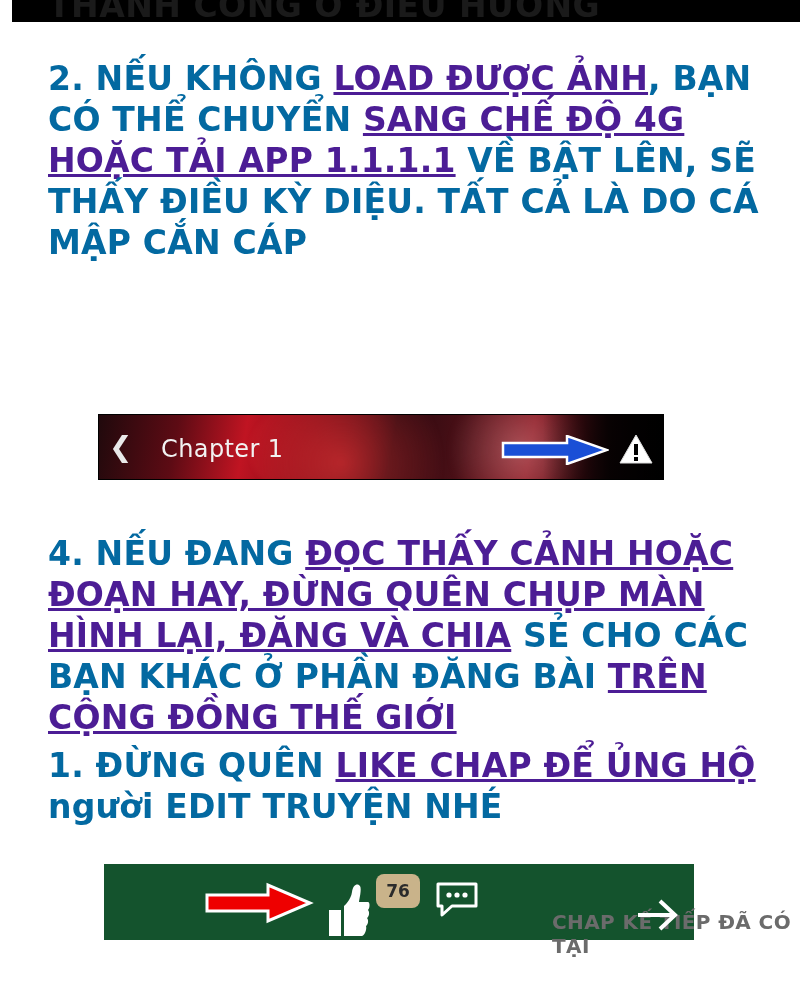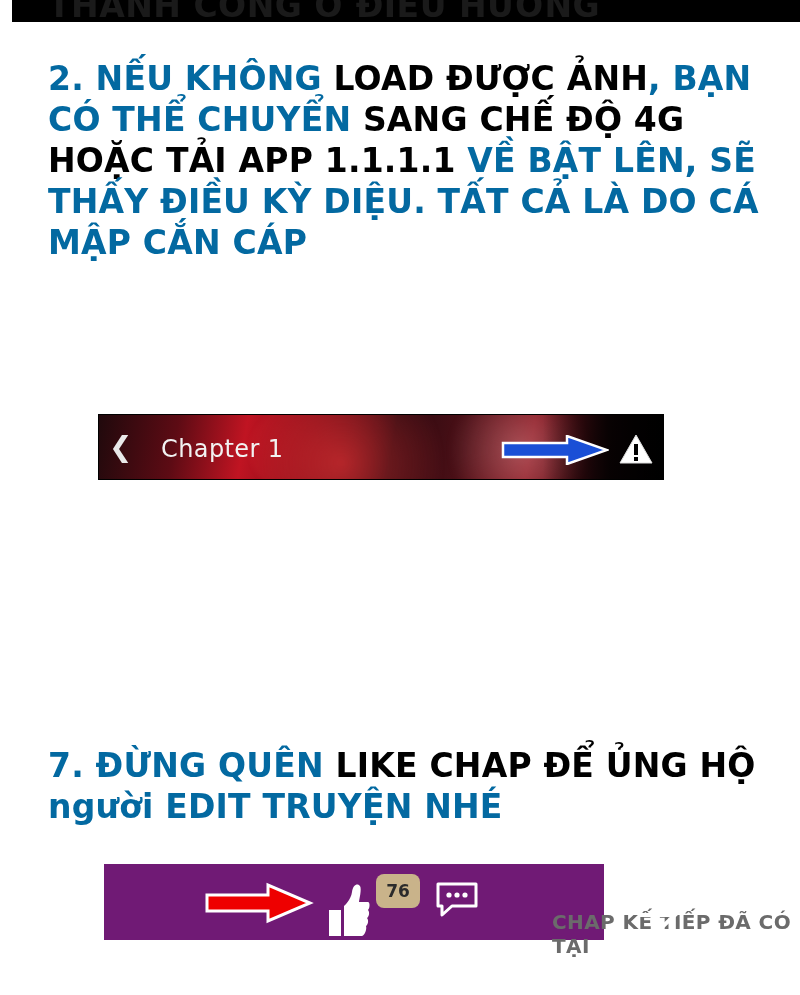--- a/index.html
+++ b/index.html
@@ -43,21 +43,21 @@
   .para {
     position: absolute;
     left: 36px;
     width: 740px;
     font-size: 33px;
     font-weight: bold;
     line-height: 41px;
     color: #1a1a1a;
     letter-spacing: 0.2px;
   }
-  .red { color: #000000; }
+  .red { color: #4c1d95; text-decoration: underline; }
   .blk { color: #0369a1; }
 
   
   .shot-chapter {
     position: absolute;
     left: 86px;
     top: 414px;
     width: 566px;
     height: 66px;
     background: linear-gradient(100deg, #20090c 0%, #5d0b14 14%, #c01422 26%, #7d0d18 38%, #2c0a10 52%, #4a0f16 64%, #861520 76%, #3a0c12 88%, #120406 100%);
@@ -119,23 +119,23 @@
     top: 18px;
     width: 34px;
     height: 32px;
   }
 
   
   .shot-like {
     position: absolute;
     left: 92px;
     top: 864px;
-    width: 500px;
+    width: 590px;
     height: 76px;
-    background: #701a75;
+    background: #14532d;
     overflow: hidden;
   }
   .red-arrow {
     position: absolute;
     left: 100px;
     top: 18px;
     width: 110px;
     height: 42px;
   }
   .thumb-btn {
@@ -223,23 +223,26 @@
     </svg>
 
     <svg class="warn-icon" viewBox="0 0 34 32">
       <polygon points="17,2 33,30 1,30" fill="#ffffff" stroke="#dddddd" stroke-width="1"></polygon>
       <rect x="15" y="11" width="4" height="11" fill="#000000"></rect>
       <rect x="15" y="24" width="4" height="4" fill="#000000"></rect>
     </svg>
 
   </div>
 
+  <div class="para" style="top:533px;">
+    <span class="blk">4. NẾU ĐANG </span><span class="red">ĐỌC THẤY CẢNH HOẶC ĐOẠN HAY, ĐỪNG QUÊN CHỤP MÀN HÌNH LẠI, ĐĂNG VÀ CHIA</span><span class="blk"> SẺ CHO CÁC BẠN KHÁC Ở PHẦN ĐĂNG BÀI </span><span class="red">TRÊN CỘNG ĐỒNG THẾ GIỚI</span>
+  </div>
 
   <div class="para" style="top:745px;">
-    <span class="blk">7. ĐỪNG QUÊN </span><span class="red">LIKE CHAP ĐỂ ỦNG HỘ</span><span class="blk"> người EDIT TRUYỆN NHÉ</span>
+    <span class="blk">1. ĐỪNG QUÊN </span><span class="red">LIKE CHAP ĐỂ ỦNG HỘ</span><span class="blk"> người EDIT TRUYỆN NHÉ</span>
   </div>
 
   <div class="shot-like">
     <svg class="red-arrow" viewBox="0 0 110 42">
       <polygon points="3,13 64,13 64,3 106,21 64,39 64,29 3,29" fill="#ee0000" stroke="#ffffff" stroke-width="3"></polygon>
     </svg>
 
     <svg class="thumb-btn" viewBox="0 0 44 60">
       <rect x="3" y="30" width="12" height="26" fill="#ffffff"></rect>
       <path d="M18 56 L18 26 C18 26 25 20 26 12 C27 4 32 3 34 6 C36 9 33 20 33 22 L42 22 C44 22 44 28 42 30 C44 32 43 37 41 38 C43 40 42 45 40 46 C41 49 39 55 36 56 Z" fill="#ffffff"></path>

